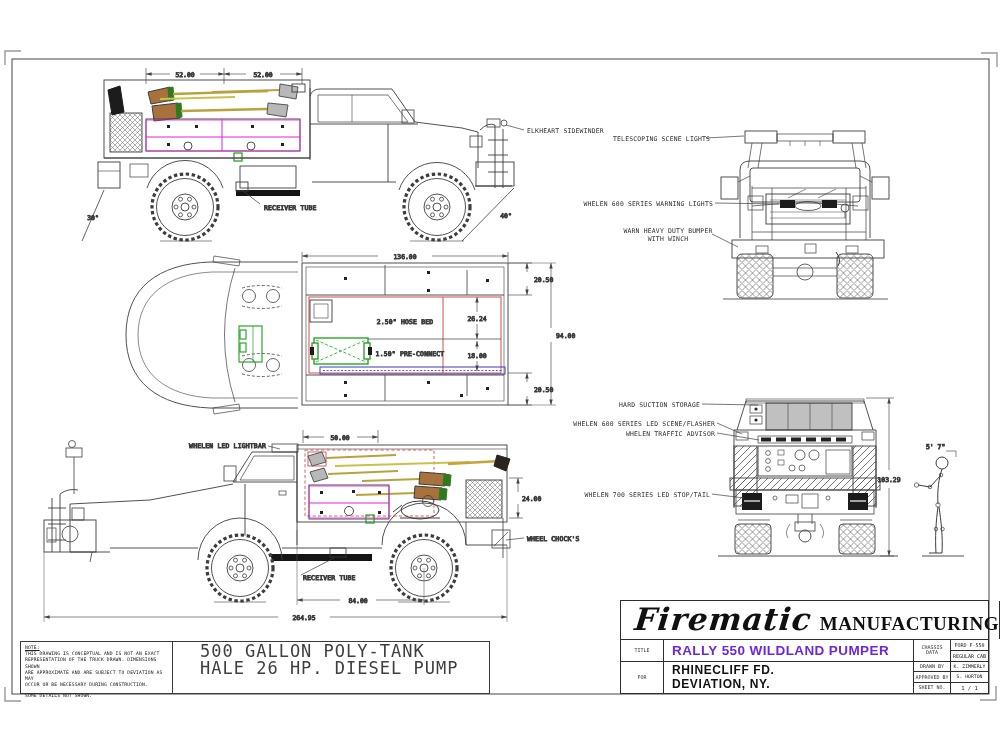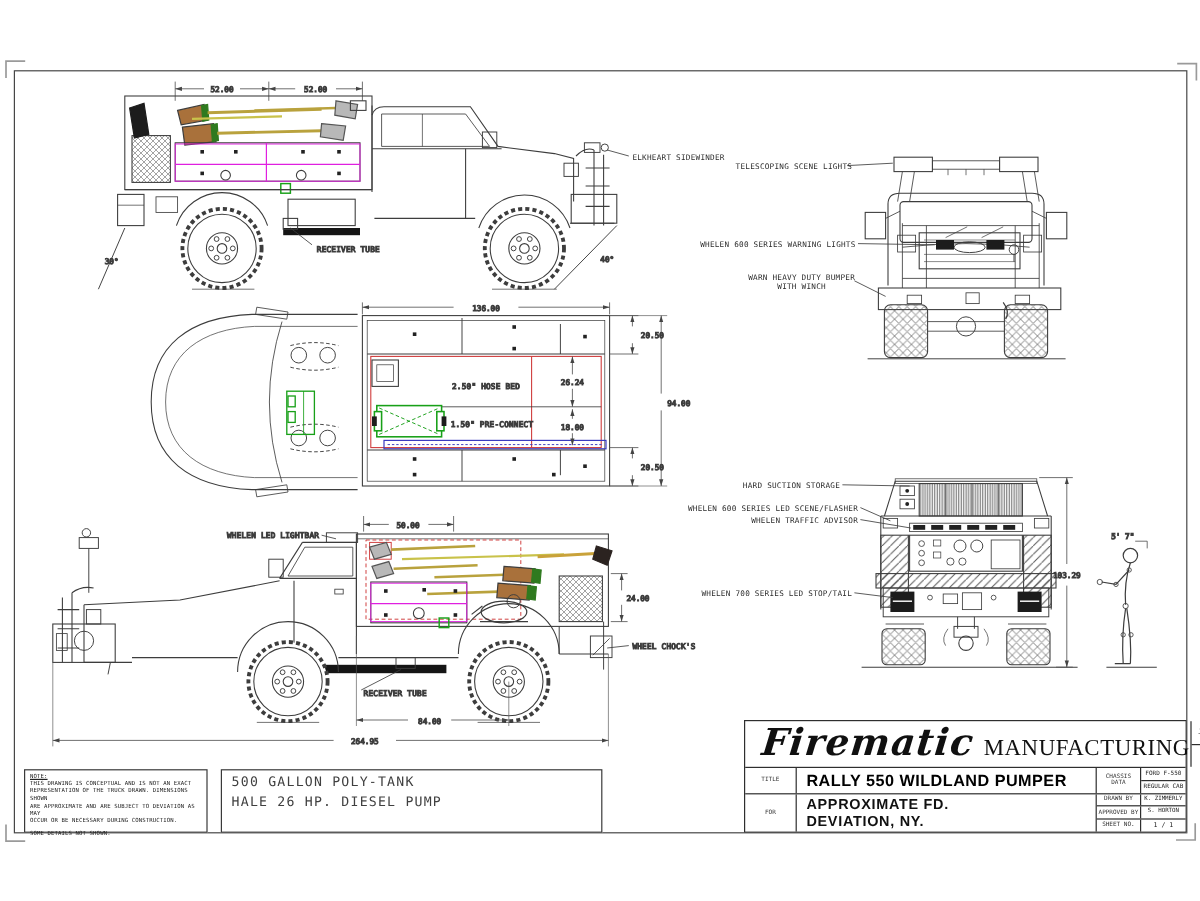--- a/index.html
+++ b/index.html
@@ -7,37 +7,37 @@
          font-family:"DejaVu Sans Mono","Liberation Mono",monospace;}
   svg text{user-select:none;}
   .cad{font-family:"DejaVu Sans Mono",monospace;font-size:6.4px;fill:#2d2d2d;letter-spacing:.2px;}
   .dimt{font-family:"DejaVu Sans Mono",monospace;font-size:6.4px;fill:#333;}
   
   .box{position:absolute;border:1px solid #3a3a3a;background:#fff;box-sizing:border-box;}
   #notebox{left:20px;top:641px;width:153px;height:53px;padding:3px 4px;
            font-size:4.7px;line-height:6.2px;color:#222;letter-spacing:.1px;}
   #notebox .hd{text-decoration:underline;}
   #notebox .gap{height:5px;}
-  #specbox{left:172px;top:641px;width:318px;height:53px;padding:1px 0 0 8px;
-           font-size:11px;line-height:17px;color:#3f3f3f;letter-spacing:1px;margin-left:12px;}
+  #specbox{left:172px;top:641px;width:318px;height:53px;padding:1px 0 0 27px;
+           font-size:17px;line-height:17px;color:#3f3f3f;letter-spacing:1px;}
   
   #tblock{left:620px;top:600px;width:369px;height:94px;border:1px solid #2e2e2e;
           display:flex;flex-direction:column;box-sizing:border-box;background:#fff;}
   #tblock .row{display:flex;border-bottom:1px solid #2e2e2e;box-sizing:border-box;}
   #tblock .row:last-child{border-bottom:none;}
   .cell{box-sizing:border-box;border-right:1px solid #2e2e2e;display:flex;align-items:center;justify-content:center;}
   .cell:last-child{border-right:none;}
   .lab{font-size:5px;color:#333;text-align:center;line-height:5.5px;}
   .val{font-size:5.5px;color:#222;text-align:center;line-height:6px;}
   #logo{flex:1;justify-content:flex-start;padding-left:14px;align-items:baseline;display:flex;}
   #logo .script{font-family:"DejaVu Serif","Liberation Serif",serif;font-style:italic;font-weight:bold;
                 font-size:31px;color:#101010;transform:skewX(-6deg);letter-spacing:1px;}
-  #logo .rest{font-family:"Liberation Serif",serif;font-weight:normal;font-size:19px;color:#101010;
+  #logo .rest{font-family:"Liberation Serif",serif;font-weight:bold;font-size:19px;color:#101010;
               margin-left:8px;letter-spacing:.5px;}
-  .bigtitle{font-family:"Liberation Sans",sans-serif;font-weight:bold;font-size:13.5px;color:#000000;
+  .bigtitle{font-family:"Liberation Sans",sans-serif;font-weight:bold;font-size:13.5px;color:#6d28d9;
             letter-spacing:.4px;}
   .fortxt{font-family:"Liberation Sans",sans-serif;font-weight:bold;font-size:12px;color:#111;
           line-height:14px;letter-spacing:.6px;}
   .minirows{display:flex;flex-direction:column;}
   .minirows>div{flex:1;display:flex;border-bottom:1px solid #2e2e2e;}
   .minirows>div:last-child{border-bottom:none;}
 </style>
 </head>
 <body>
 
@@ -577,21 +577,21 @@
             <div class="cell val" style="flex:1;font-size:5px;">FORD F-550</div>
           </div>
       <div>
             <div class="cell val" style="flex:1;font-size:5px;">REGULAR CAB</div>
           </div>
     </div>
   </div>
   <div class="row" style="height:32px;border-bottom:none;">
     <div class="cell lab" style="width:43px;">FOR</div>
     <div class="cell fortxt" style="flex:1;flex-direction:column;align-items:flex-start;padding-left:8px;justify-content:center;">
-      <div>APPROXIMATE FD.</div>
+      <div>RHINECLIFF FD.</div>
       <div>DEVIATION, NY.</div>
     </div>
     <div class="cell minirows" style="width:74px;padding:0;align-items:stretch;">
       <div>
         <div class="cell lab" style="width:37px;">DRAWN BY</div>
         <div class="cell val" style="flex:1;font-size:4.8px;">K. ZIMMERLY</div>
       </div>
       <div>
         <div class="cell lab" style="width:37px;">APPROVED BY</div>
         <div class="cell val" style="flex:1;font-size:4.8px;">S. HORTON</div>

